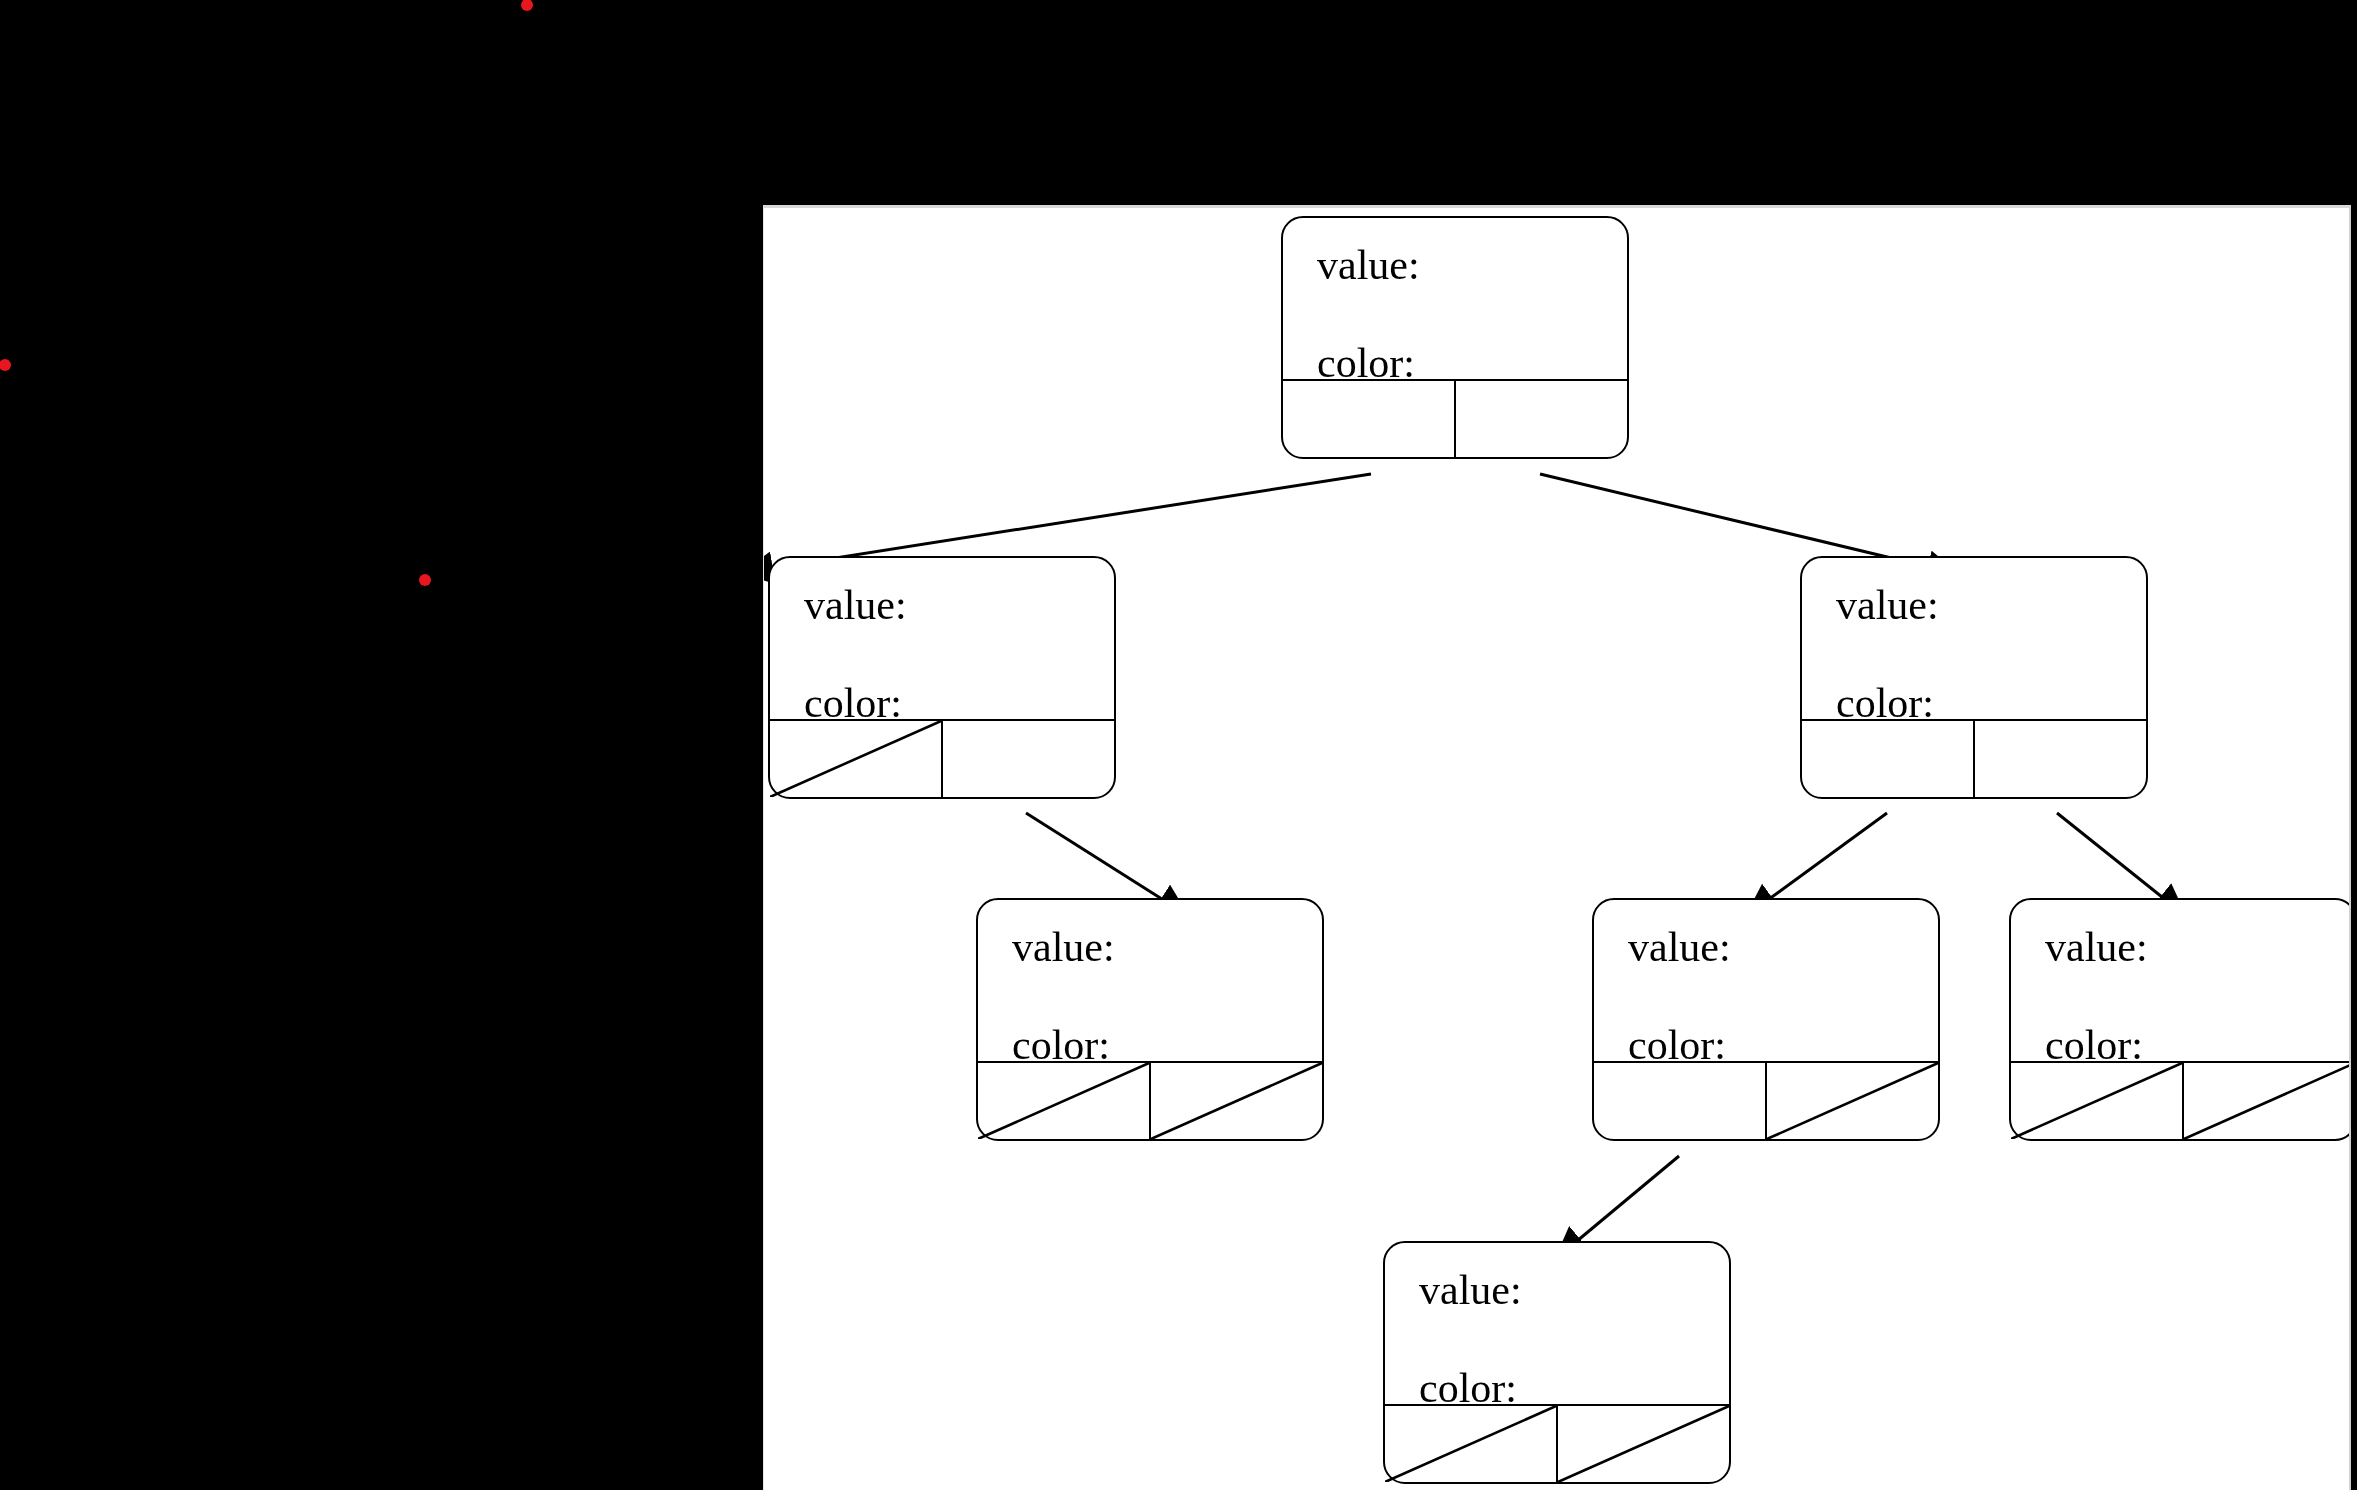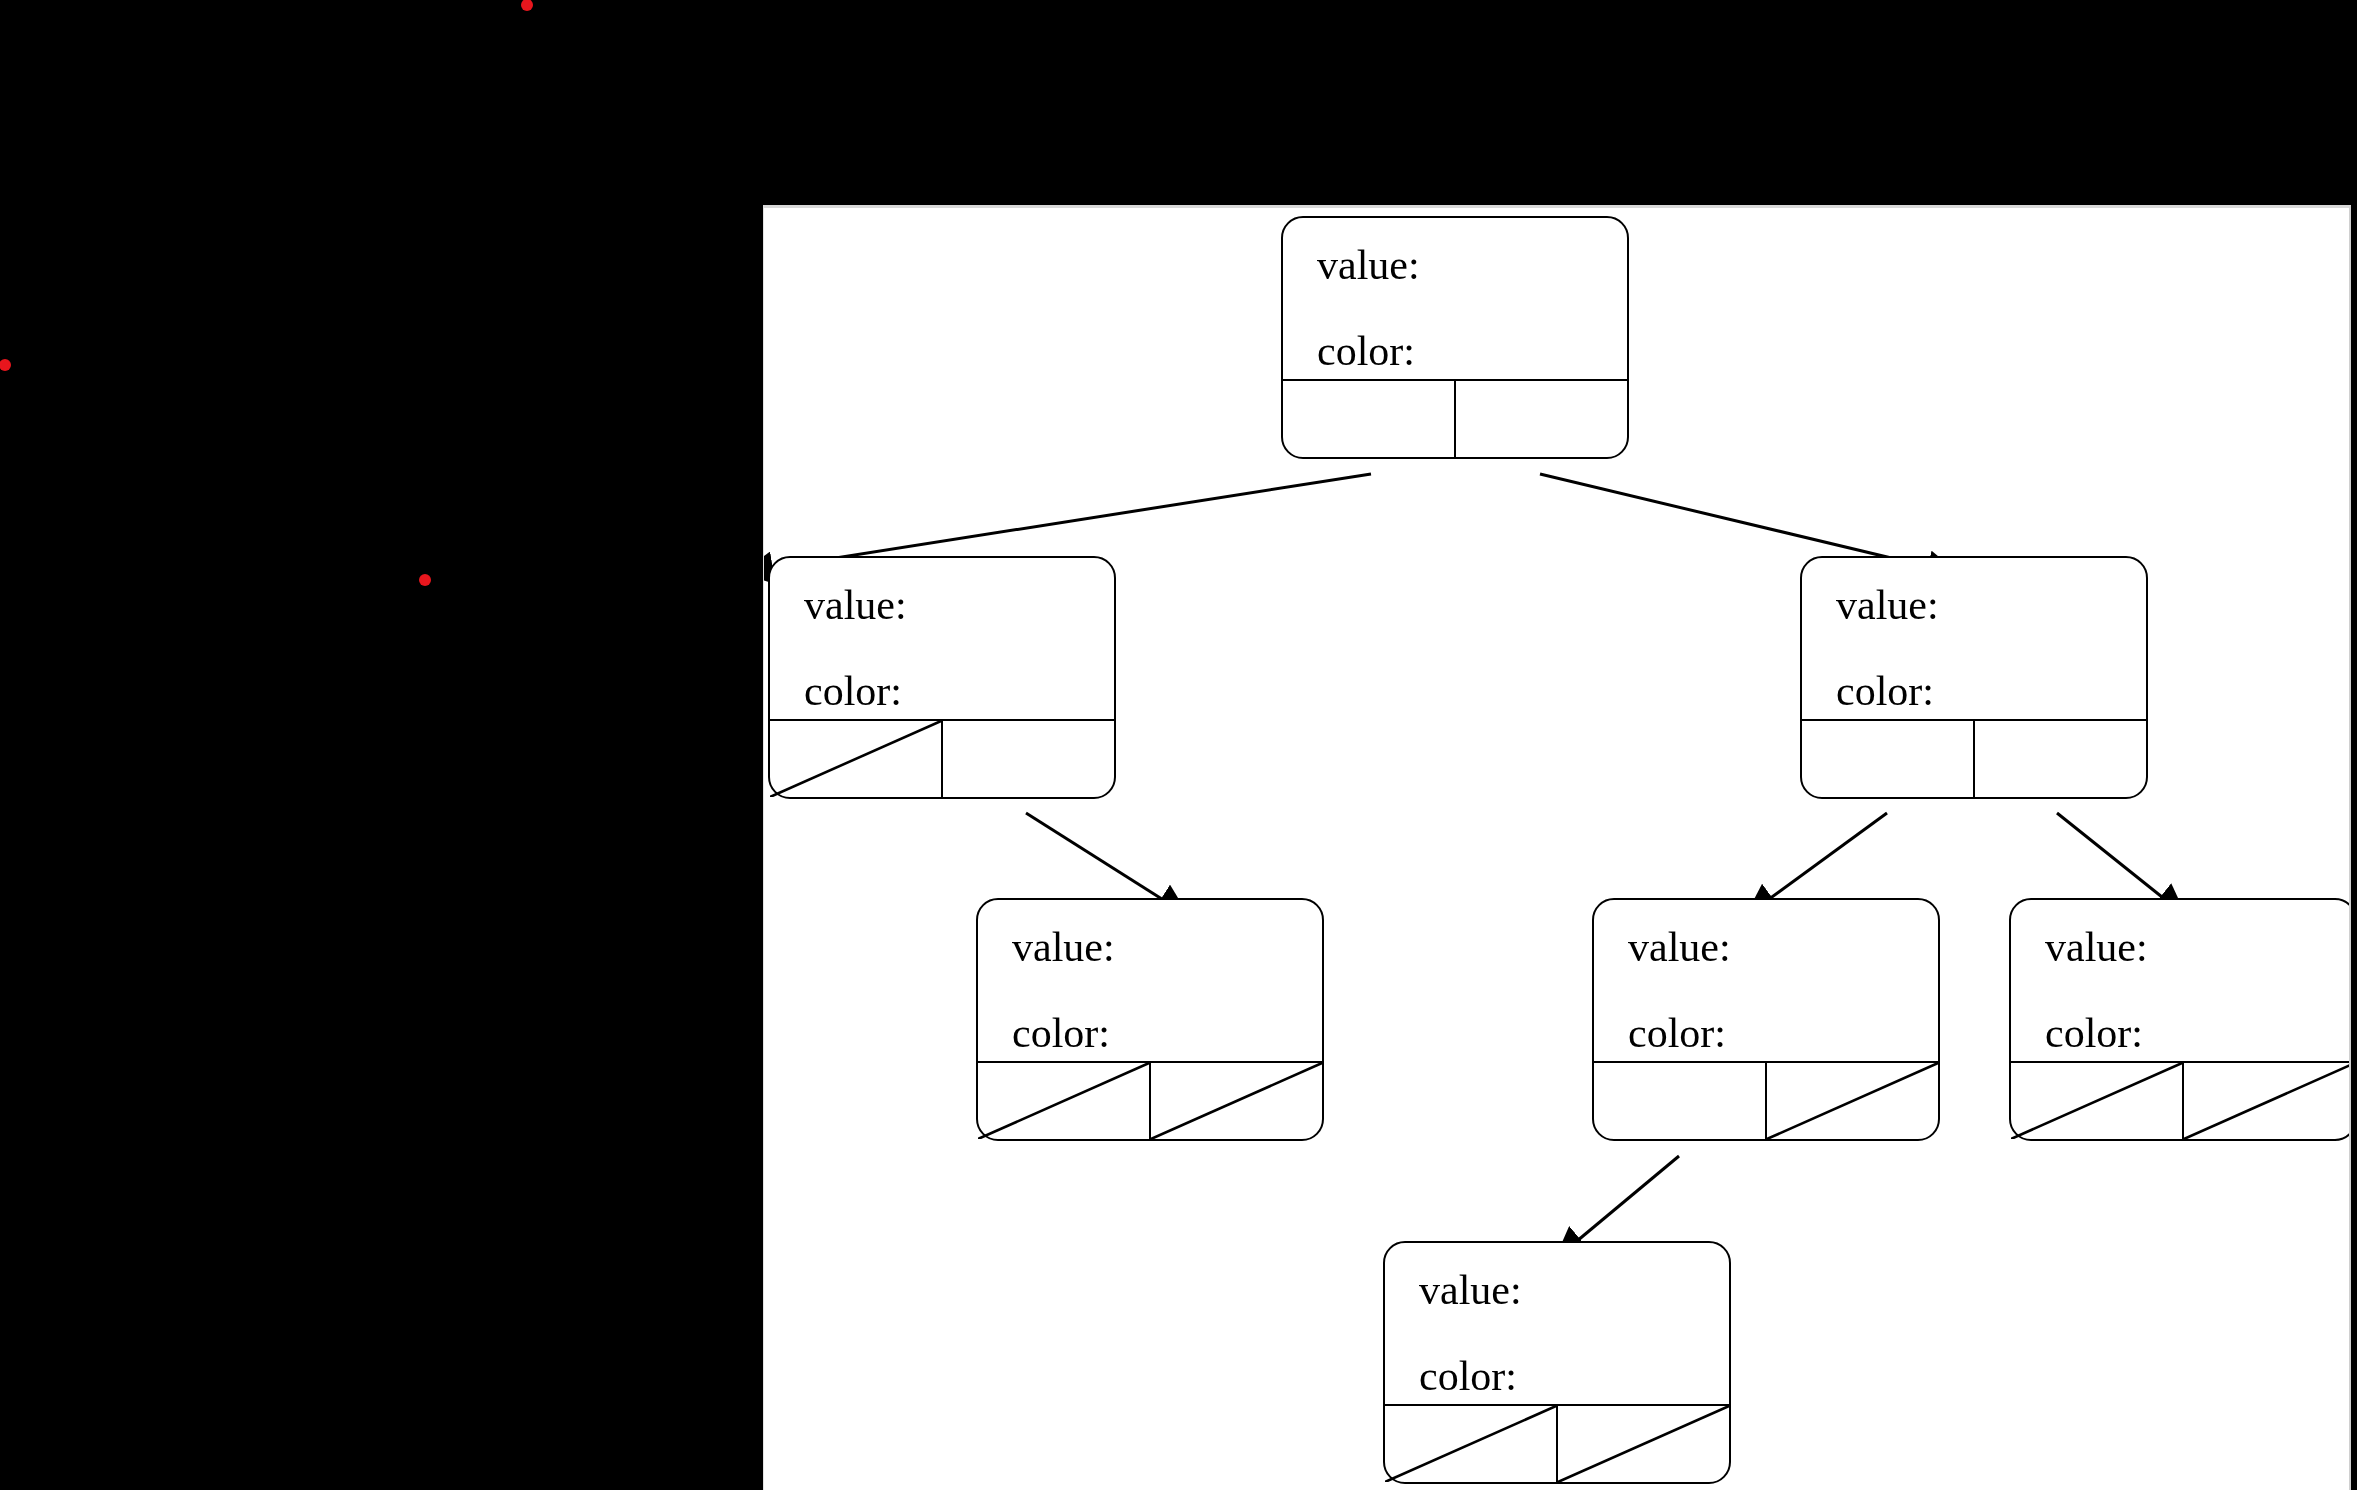--- a/index.html
+++ b/index.html
@@ -59,21 +59,21 @@
     right: 0;
     top: 0;
     padding: 26px 0 0 34px;
   }
   .node-field {
     font-size: 42px;
     line-height: 1.0;
     color: #000000;
     white-space: nowrap;
   }
-  .node-field.second { margin-top: 44px; }
+  .node-field.second { margin-top: 56px; }
   .ptr-row {
     position: absolute;
     left: 0;
     right: 0;
     bottom: 0;
     height: 76px;
     border-top: 2px solid #000000;
     display: flex;
   }
   .ptr-cell {

